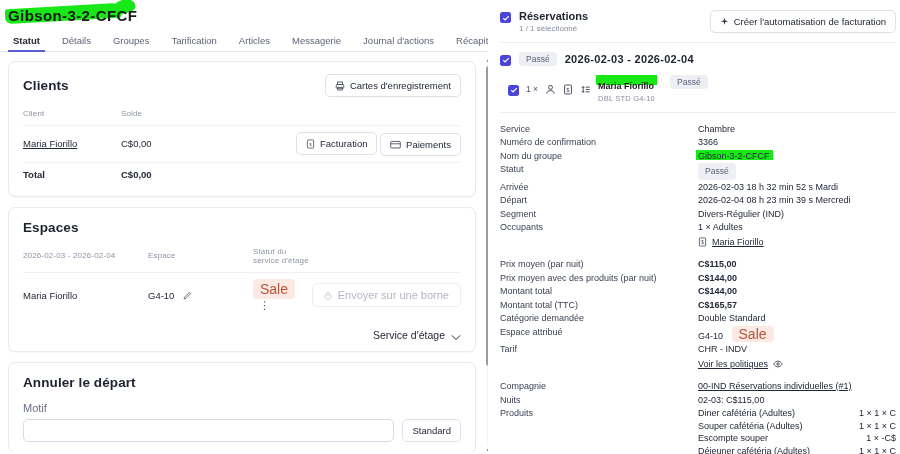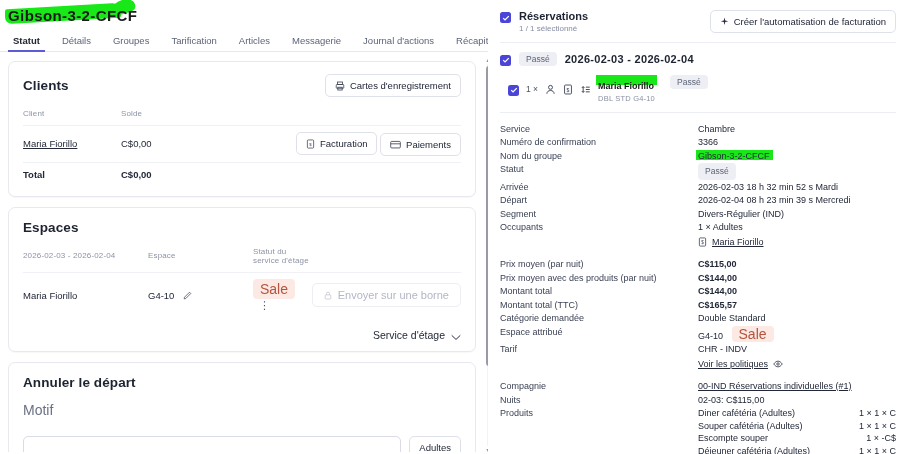--- a/index.html
+++ b/index.html
@@ -145,21 +145,21 @@
     display:inline-flex; align-items:center; gap:6px;
     border:1px solid #eceef4; border-radius:5px;
     color:#b3b7c6; font-size:11px; padding:5px 11px;
     background:#fff;
   }
   .card-foot {
     display:flex; justify-content:flex-end; align-items:flex-end; gap:6px;
     margin-top:11px; font-size:10.5px; color:#1d2330;
     cursor:pointer;
   }
-  .fld-label { font-size:14px; color:#6a7184; margin-bottom:18px; }
+  .fld-label { font-size:11px; color:#6a7184; margin-bottom:5px; }
   .fld-row { display:flex; gap:8px; align-items:center; }
   .fld-input {
     flex:1; height:23px; border:1px solid #d9dbe6; border-radius:5px;
     font-size:9.5px; padding:0 8px; color:#222838; outline:none;
     font-family:"Liberation Sans", sans-serif; background:#fff;
   }
 
   
   .vscroll {
     position:absolute; top:56px; left:484px;
@@ -357,21 +357,21 @@
         </div>
       </div>
 
       <div class="card">
         <div class="card-head">
           <div class="card-title">Annuler le départ</div>
         </div>
         <div class="fld-label">Motif</div>
         <div class="fld-row">
           <input class="fld-input" type="text" placeholder="" style="">
-          <span class="btn">Adultes</span>
+          <span class="btn">Standard</span>
         </div>
       </div>
 
       <div class="card">
         
         
         
       </div>
 
     </div>

